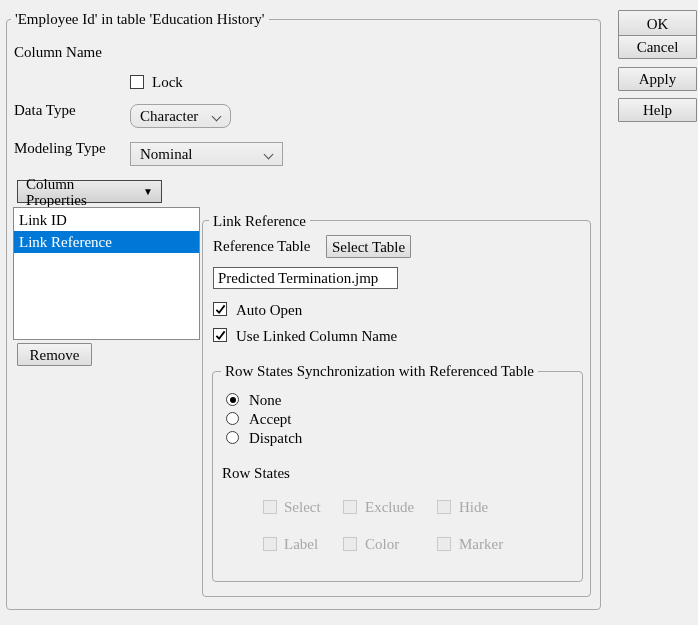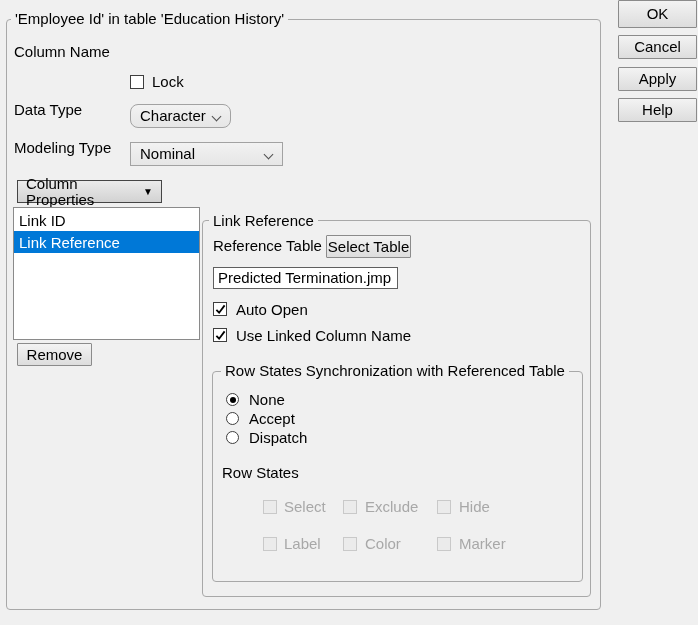--- a/index.html
+++ b/index.html
@@ -1,20 +1,20 @@
 <!DOCTYPE html>
 <html><head>
 <meta charset="utf-8">
 <style>
   html,body{margin:0;padding:0;}
   .canvas{
     position:relative;
     width:698px;height:625px;
     background:#f0f0f0;
-    font-family:Liberation Sans, sans-serif;
+    font-family:Liberation Serif, serif;
     font-size:15px;color:#000;
     overflow:hidden;
     cursor:default;
     -webkit-user-select:none;user-select:none;
   }
   .label{position:absolute;white-space:nowrap;line-height:18px;}
   .group{position:absolute;border:1px solid #a8a8a8;border-radius:4px;box-sizing:border-box;background:transparent;}
   .legend{position:absolute;background:#f0f0f0;padding:0 4px;line-height:18px;white-space:nowrap;}
   .btn{
     position:absolute;display:flex;align-items:center;justify-content:center;
@@ -71,21 +71,21 @@
   .dim{color:#a8a8a8;}
 </style>
 </head>
 <body>
 
 <div class="canvas">
 
   <div class="group" style="left:6px;top:19px;width:595px;height:591px;"></div>
   <span class="legend" style="left:11px;top:10px;">'Employee Id' in table 'Education History'</span>
 
-  <button class="btn" style="left:618px;top:0;width:79px;height:28px;">OK</button>
+  <button class="btn" style="left:618px;top:10px;width:79px;height:28px;">OK</button>
   <button class="btn" style="left:618px;top:35px;width:79px;height:24px;">Cancel</button>
   <button class="btn" style="left:618px;top:98px;width:79px;height:24px;">Help</button>
   <button class="btn" style="left:618px;top:67px;width:79px;height:24px;">Apply</button>
 
   <span class="label" style="left:14px;top:43px;">Column Name</span>
 
   <span class="checkbox" style="left:130px;top:75px;">
     <svg width="11" height="11" viewBox="0 0 12 12">
         <path d="M1.5 6.5l3 3 6-8" stroke="#000" stroke-width="2" fill="none"></path>
       </svg>

